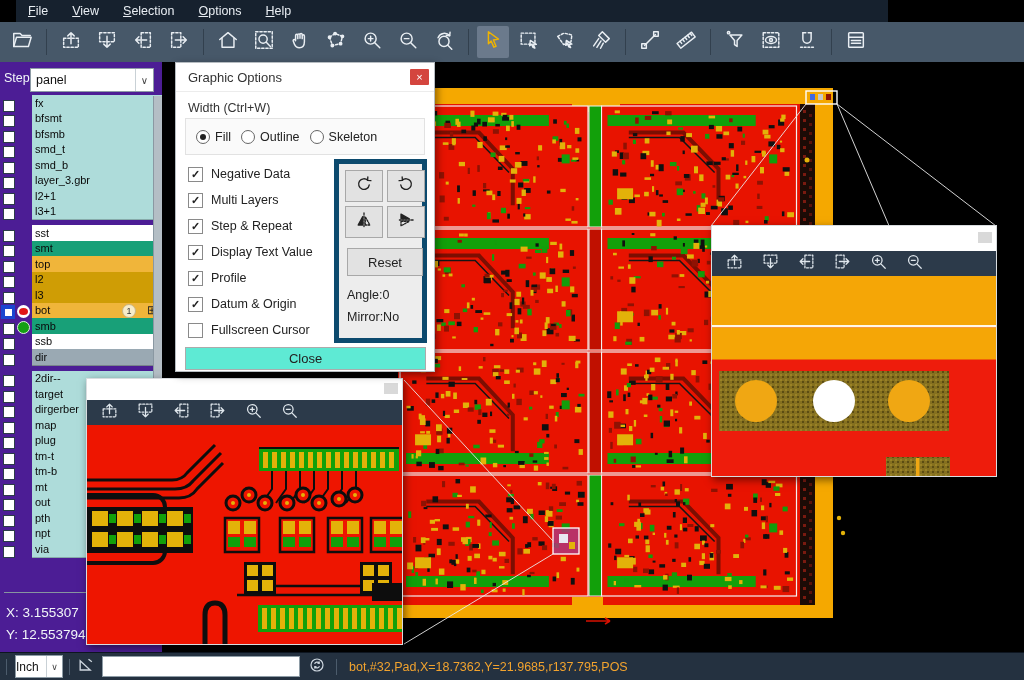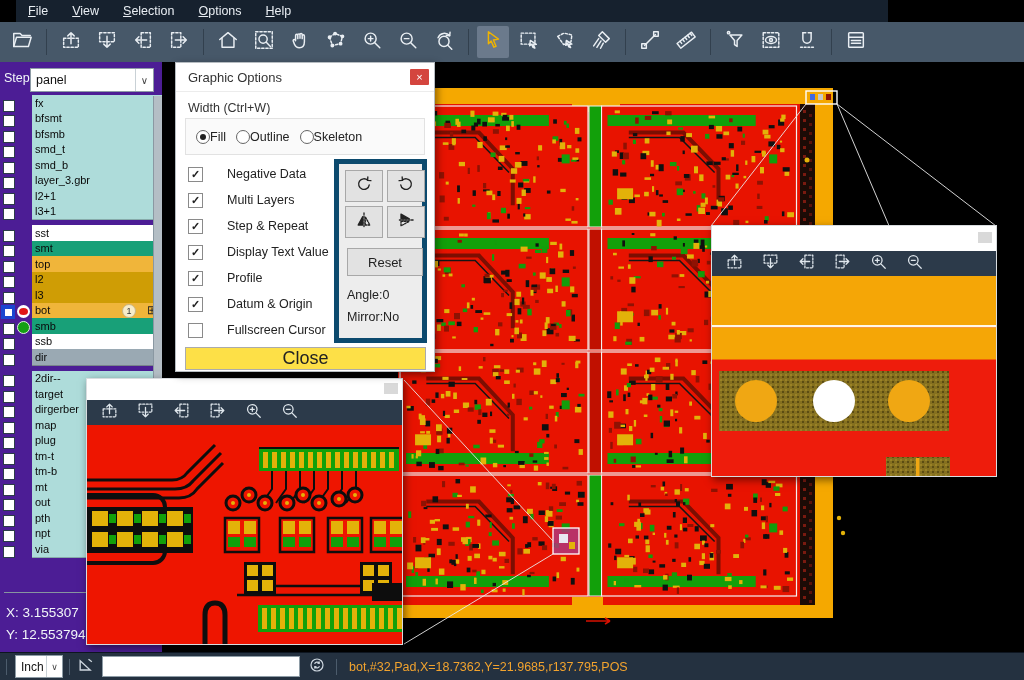--- a/index.html
+++ b/index.html
@@ -43,43 +43,43 @@
   .dialog{position:absolute;left:175px;top:62px;width:260px;height:310px;background:#fff;border:1px solid #b6bcc1;box-shadow:2px 3px 8px rgba(0,0,0,.45);z-index:6;box-sizing:border-box}
   .dlg-title{position:absolute;left:0;top:0;right:0;height:28px;background:#fff;border-bottom:1px solid #ececec}
   .dlg-title span{position:absolute;left:12px;top:7px;font-size:13px;color:#333}
   .dlg-close{position:absolute;right:5px;top:6px;width:19px;height:16px;background:#d4453e;color:#fff;font-size:11px;display:flex;align-items:center;justify-content:center;border-radius:1px}
   .dlg-wlabel{position:absolute;left:12px;top:38px;font-size:12.5px;color:#333}
   .radio-box{position:absolute;left:9px;top:55px;width:240px;height:37px;background:#fafafa;border:1px solid #e2e2e2;display:flex;align-items:center;box-sizing:border-box}
   .radio{display:flex;align-items:center;margin-left:10px}
   .radio .rc{width:12px;height:12px;border:1px solid #666;border-radius:50%;display:flex;align-items:center;justify-content:center;background:#fff}
   .radio .rc i{width:6px;height:6px;border-radius:50%;background:#222;display:none}
   .radio.on .rc i{display:block}
-  .radio span{font-size:12.5px;color:#222;}
+  .radio span{font-size:12.5px;color:#222;margin-left:5px}
   .cbcol{position:absolute;left:12px;top:98px}
   .cbrow{display:flex;align-items:center;height:26px}
   .cbx{width:13px;height:13px;background:#fff;border:1px solid #8a8a8a;font-size:11px;font-weight:bold;color:#222;display:flex;align-items:center;justify-content:center;line-height:13px}
-  .cbrow span{font-size:12.5px;color:#222;margin-left:24px;white-space:nowrap}
+  .cbrow span{font-size:12.5px;color:#222;margin-left:8px;white-space:nowrap}
   .tpanel{position:absolute;left:158px;top:96px;width:93px;height:184px;background:#ededed;border:5px solid #0c4a6e;box-sizing:border-box}
   .tgrid{position:absolute;left:6px;top:6px;width:82px;display:flex;flex-wrap:wrap;gap:4px}
   .tbtn2{width:38px;height:32px;background:#e2e2e2;border:1px solid #a8a8a8;display:flex;align-items:center;justify-content:center;box-sizing:border-box}
   .reset-btn{position:absolute;left:8px;top:84px;width:76px;height:28px;background:#e2e2e2;border:1px solid #a8a8a8;font-size:13px;color:#222;display:flex;align-items:center;justify-content:center;box-sizing:border-box}
   .angle-txt{position:absolute;left:8px;top:124px;font-size:12.5px;color:#222}
   .mirror-txt{position:absolute;left:8px;top:146px;font-size:12.5px;color:#222}
-  .close-btn{position:absolute;left:9px;top:284px;width:241px;height:23px;background:#fde047;border:1px solid #ababab;font-size:18px;color:#222;display:flex;align-items:center;justify-content:center;box-sizing:border-box}
+  .close-btn{position:absolute;left:9px;top:284px;width:241px;height:23px;background:#5eead4;border:1px solid #ababab;font-size:13px;color:#222;display:flex;align-items:center;justify-content:center;box-sizing:border-box}
   
   .popup{position:absolute;background:#fff;border:1px solid #d8dcdf;box-shadow:2px 3px 8px rgba(0,0,0,.5);z-index:5;box-sizing:border-box}
   .pop-title{position:relative;background:#fff}
   .pop-btn{position:absolute;right:4px;top:4px;width:14px;height:11px;background:#d9d9d9}
   .pop-toolbar{background:#2c3a4a;display:flex;align-items:center;padding-left:4px}
   .pop-toolbar .tbtn{width:28px;height:24px;margin:0 4px}
   
   .statusbar{position:absolute;left:0;top:652px;width:1024px;height:28px;background:#243140;border-top:1px solid #0d1520;display:flex;align-items:center;z-index:7;box-sizing:border-box}
   .ssep{width:1px;height:16px;background:#4c5c6c;margin:0 6px}
   .unit-select{width:46px;height:21px;background:#fff;border:1px solid #8e9ca6;display:flex;align-items:center;margin-left:2px}
-  .unit-select .val{flex:1;font-size:12px;color:#111;padding-left:5px}
+  .unit-select .val{flex:1;font-size:12px;color:#111;}
   .unit-select .chev{width:15px;height:100%;border-left:1px solid #c9d1d6;display:flex;align-items:center;justify-content:center;font-size:9px;color:#444}
   .cmd-input{width:188px;height:19px;background:#fff;border:1px solid #8e9ca6;font-size:12px;padding:0 4px;margin-left:6px}
   .status-text{font-size:12.5px;margin-left:6px;white-space:nowrap}
 </style>
 </head>
 <body>
 
 <div class="menubar">
     <div class="menu-item"><u>F</u>ile</div>
     <div class="menu-item"><u>V</u>iew</div>

